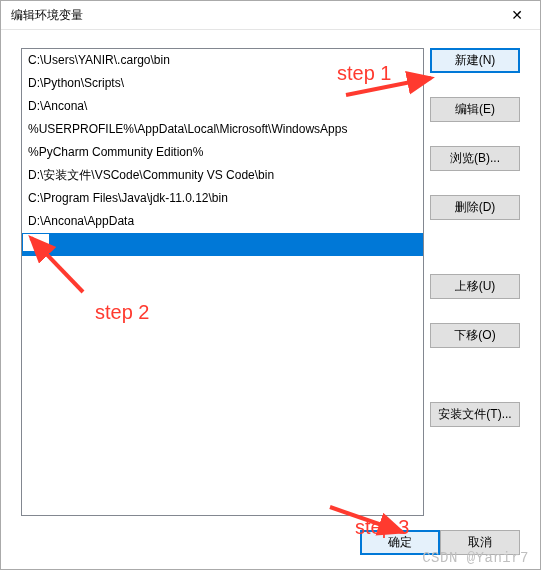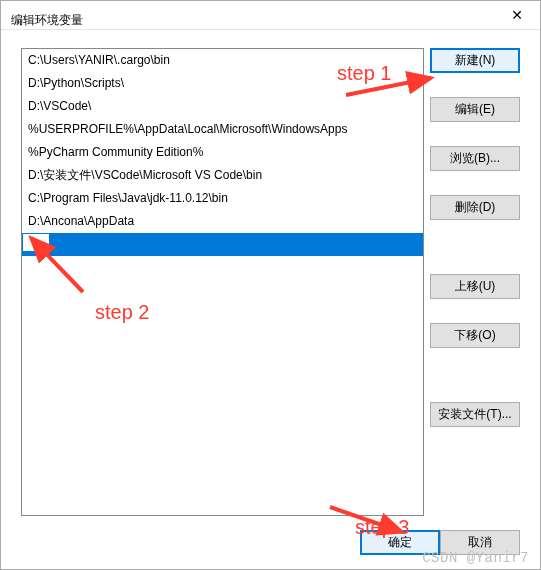--- a/index.html
+++ b/index.html
@@ -16,21 +16,21 @@
       background: #ffffff;
       width: 541px;
       height: 570px;
       border: 1px solid #aaa;
       display: flex;
       flex-direction: column;
     }
     .titlebar {
       height: 30px;
       display: flex;
-      align-items: flex-end;
+      align-items: center;
       justify-content: space-between;
       padding: 0 2px 0 10px;
       border-bottom: 1px solid #e5e5e5;
     }
     .titlebar-title { font-size: 12px; }
     .close-btn {
       width: 42px;
       height: 28px;
       display: flex;
       align-items: center;
@@ -133,24 +133,24 @@
 <div class="dialog">
   <div class="titlebar">
     <span class="titlebar-title">编辑环境变量</span>
     <div class="close-btn">✕</div>
   </div>
 
   <div class="content">
     <div class="list-wrap">
       <div class="list-item">C:\Users\YANIR\.cargo\bin</div>
       <div class="list-item">D:\Python\Scripts\</div>
-      <div class="list-item">D:\VSCode\</div>
+      <div class="list-item">D:\Ancona\</div>
       <div class="list-item">%USERPROFILE%\AppData\Local\Microsoft\WindowsApps</div>
       <div class="list-item">%PyCharm Community Edition%</div>
-      <div class="list-item">D:\安装文件\VSCode\Microsoft VS Code\bin</div>
+      <div class="list-item">D:\安装文件\VSCode\Community VS Code\bin</div>
       <div class="list-item">C:\Program Files\Java\jdk-11.0.12\bin</div>
       <div class="list-item">D:\Ancona\AppData</div>
       <div class="list-item selected">
         <div class="edit-box"></div>
         &nbsp;
       </div>
     </div>
 
     <div class="btn-col">
       <button class="btn highlight">

